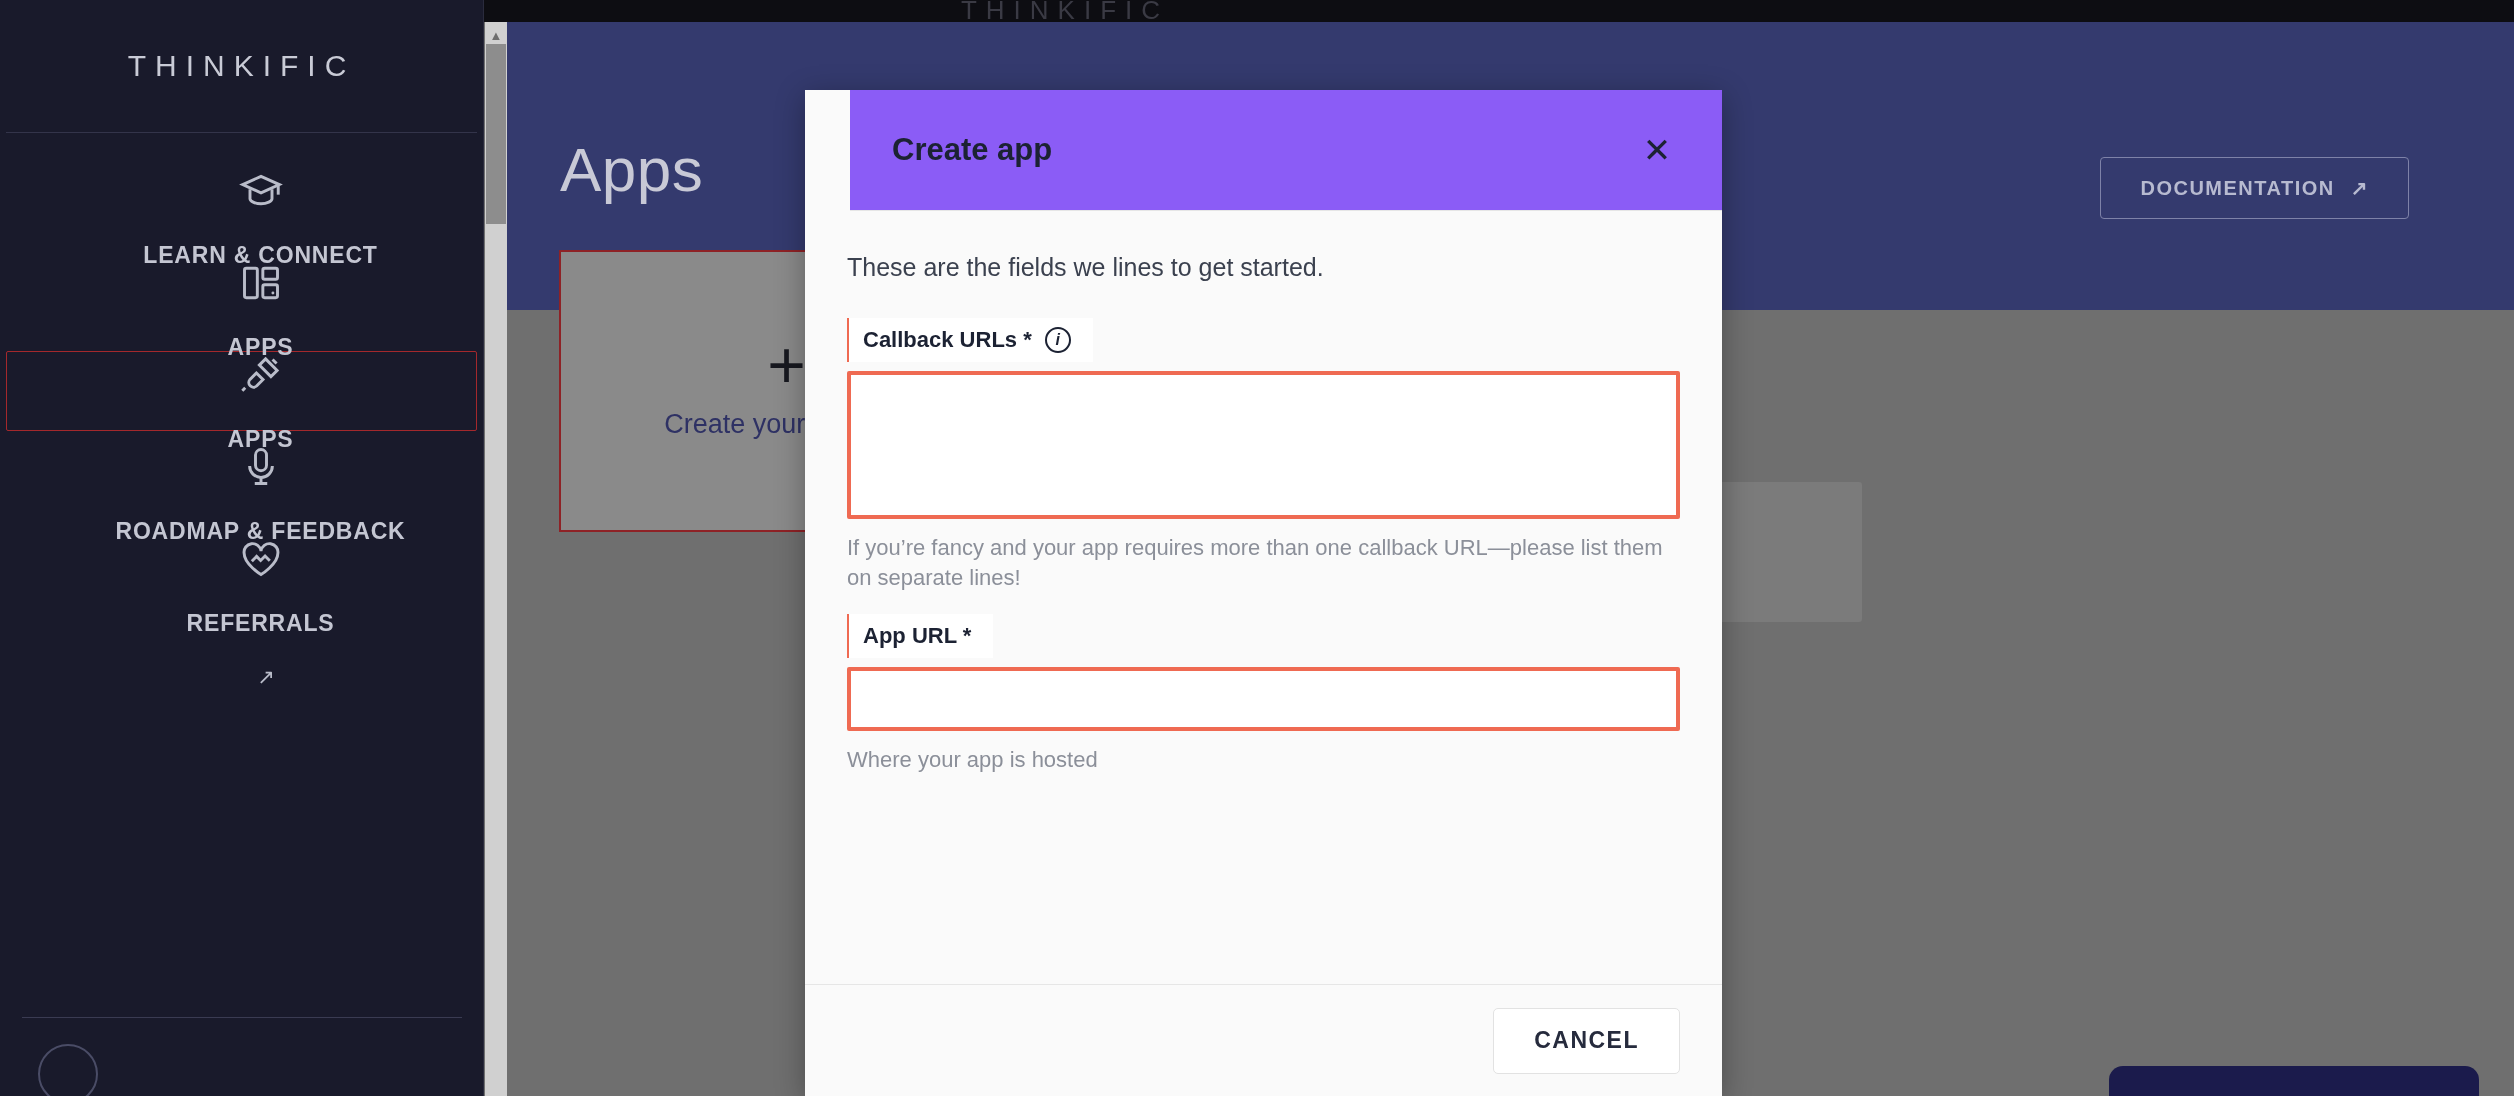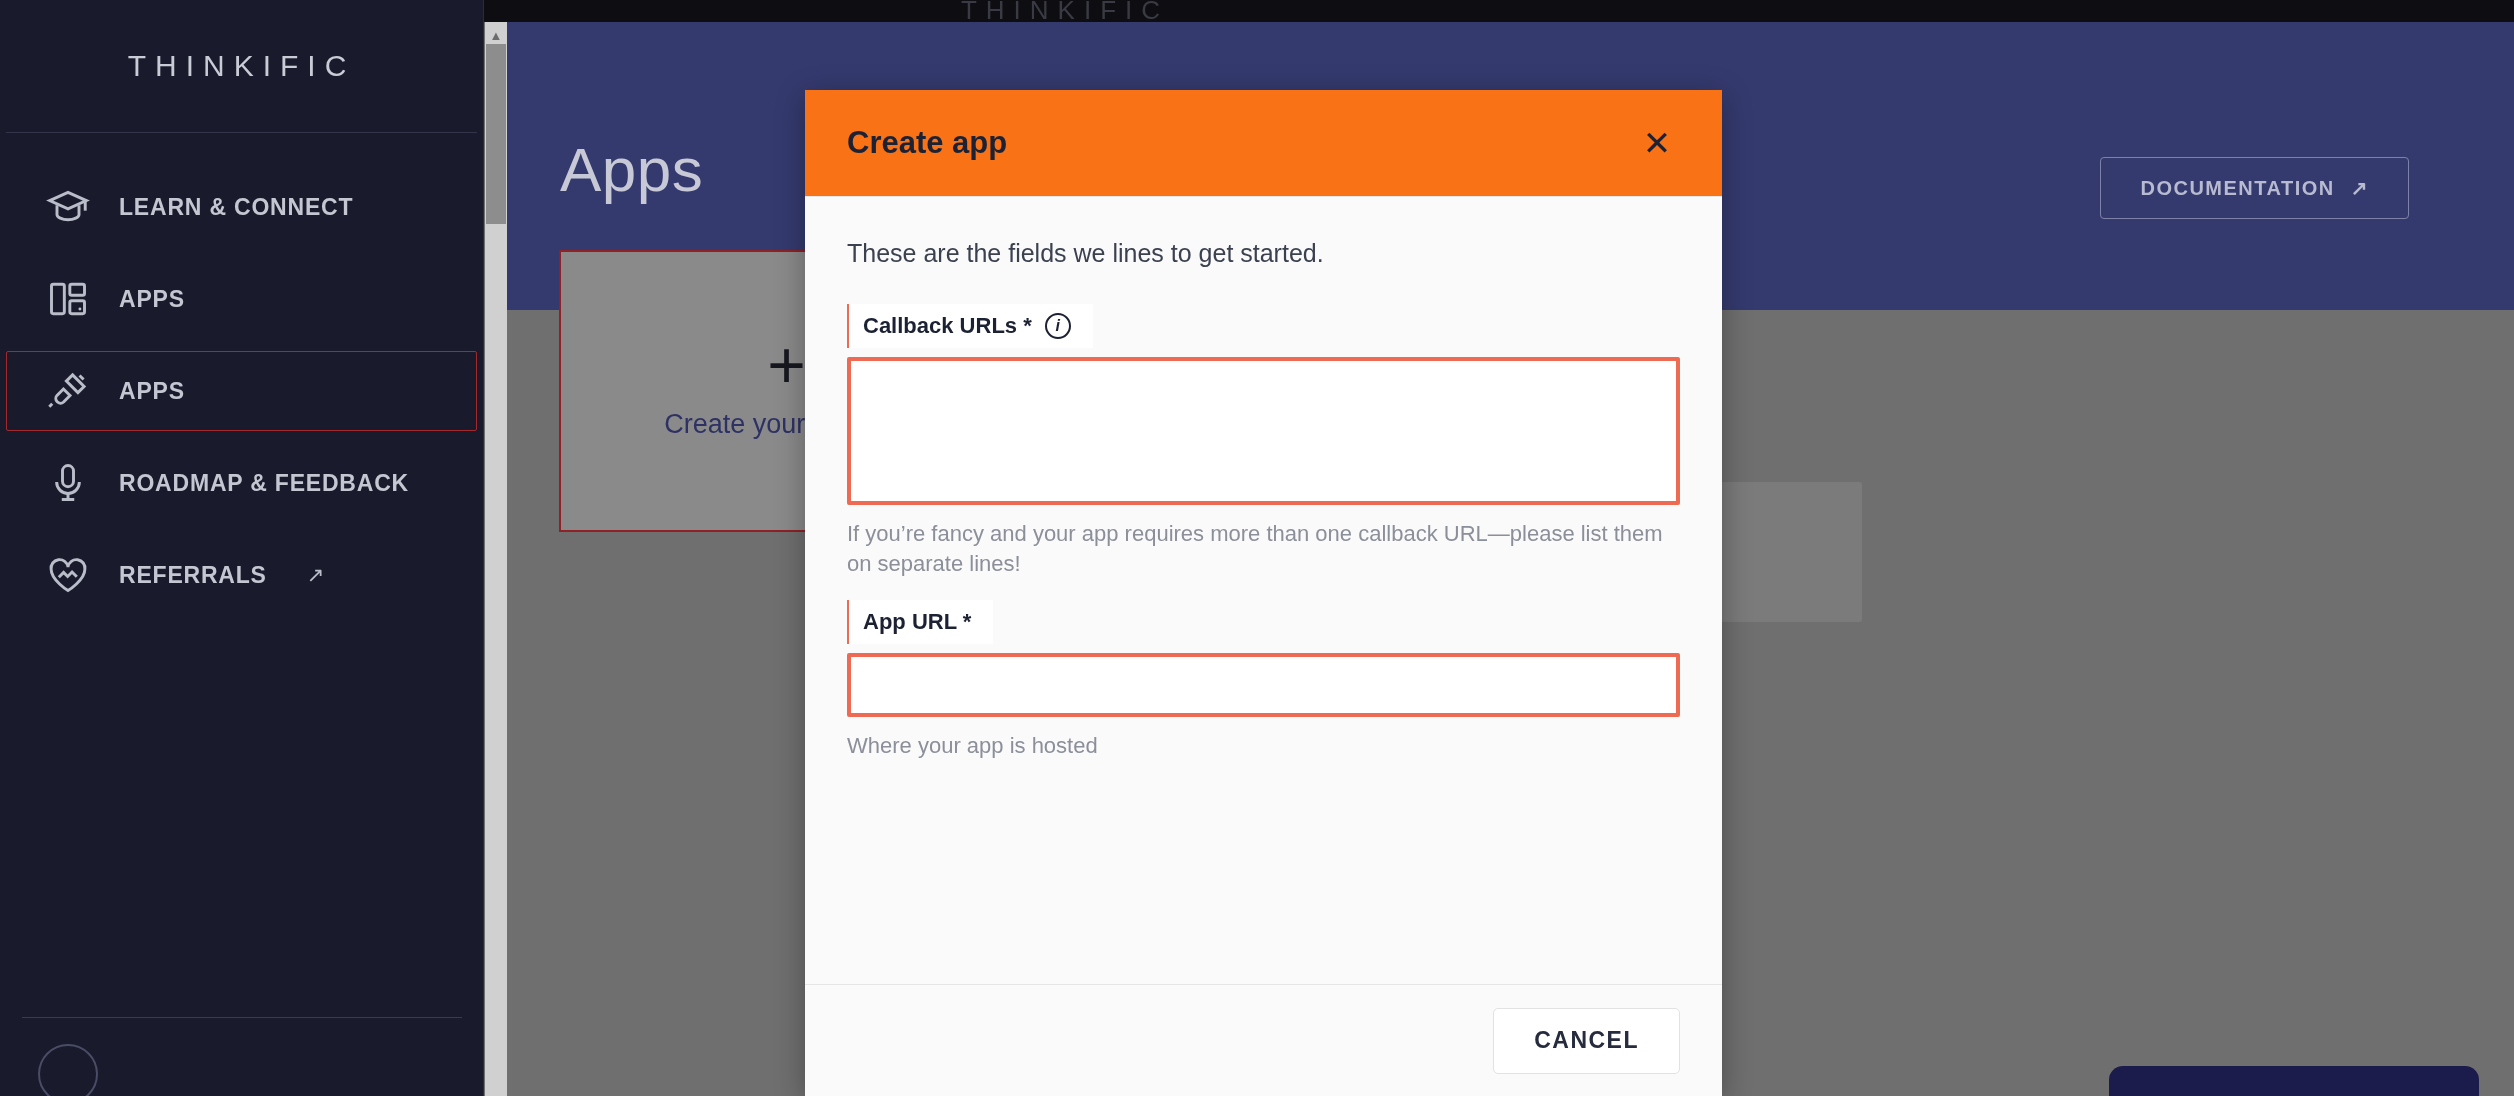--- a/index.html
+++ b/index.html
@@ -29,21 +29,21 @@
   }
   .sidebar-logo {
     height:132px; display:flex; align-items:center; justify-content:center;
     color:#c9cbd6; font-size:30px; letter-spacing:9px; font-weight:400;
   }
   .sidebar-divider { height:1px; background:#33344a; margin:0 6px; }
   .nav { padding-top:22px; }
   .nav-item {
     display:flex; align-items:center; height:80px; padding-left:38px; gap:28px;
     color:#c4c6d2; font-size:23px; font-weight:700; letter-spacing:.8px;
-    border:1.5px solid transparent; margin:12px 6px;
+    border:1.5px solid transparent; margin:12px 6px;flex-direction:column;
   }
   .nav-item.active { border-color:#a4282c; border-radius:2px; }
   .nav-ico { width:46px; height:46px; flex:0 0 46px; display:flex; align-items:center; justify-content:center; }
   .nav-ico svg { width:44px; height:44px; stroke:#b9bcc9; fill:none; stroke-width:1.6; }
   .nav-label { white-space:nowrap; }
   .ext-arrow { font-size:21px; margin-left:12px; color:#b9bcc9; font-weight:400; }
   .sidebar-bottom-divider {
     position:absolute; left:130px; bottom:78px; width:1770px; height:1px; background:#3a3b52;
   }
   .sidebar-bottom-divider { left:22px; width:440px; }
@@ -96,23 +96,24 @@
   }
 
   
   .overlay { position:absolute; left:0; top:0; width:2514px; height:1096px; background:transparent; }
   .modal {
     position:absolute; left:805px; top:90px; width:917px; height:1006px;
     background:#fafafa; box-shadow:0 6px 28px rgba(0,0,0,.32);
     display:flex; flex-direction:column;
   }
   .modal-header {
-    height:107px; background:#f97316; border-bottom:1px solid #e6e6e6;
+    height:121px; background:#8b5cf6; border-bottom:1px solid #e6e6e6;
     display:flex; align-items:center; justify-content:space-between;
     padding:0 42px;
+    margin-left:45px;
   }
   .modal-title { font-size:31px; color:#1c2233; font-weight:700; }
   .modal-close {
     width:46px; height:46px; display:flex; align-items:center; justify-content:center;
     font-size:34px; color:#1c2233; font-weight:300; line-height:1; cursor:pointer;
   }
   .modal-body { flex:1; padding:42px 42px 0 42px; overflow:hidden; position:relative; }
   .modal-intro { font-size:25px; color:#3b414f; margin-bottom:36px; }
 
   .field { margin-bottom:22px; }

